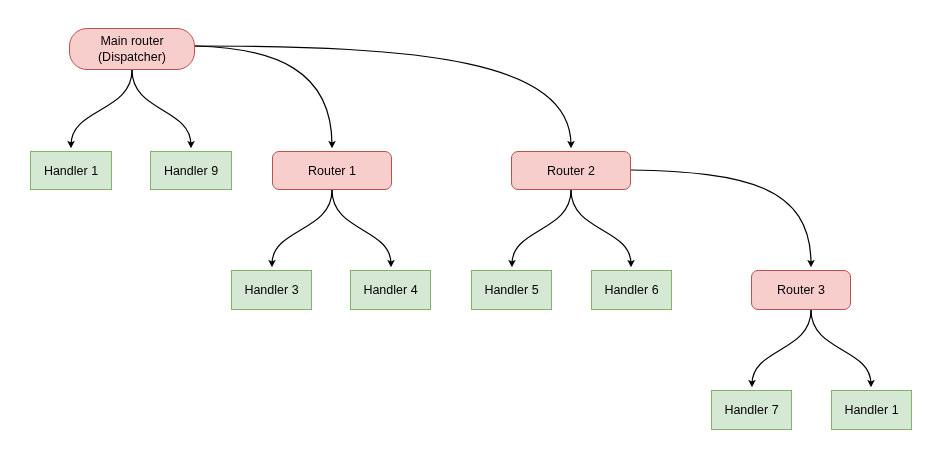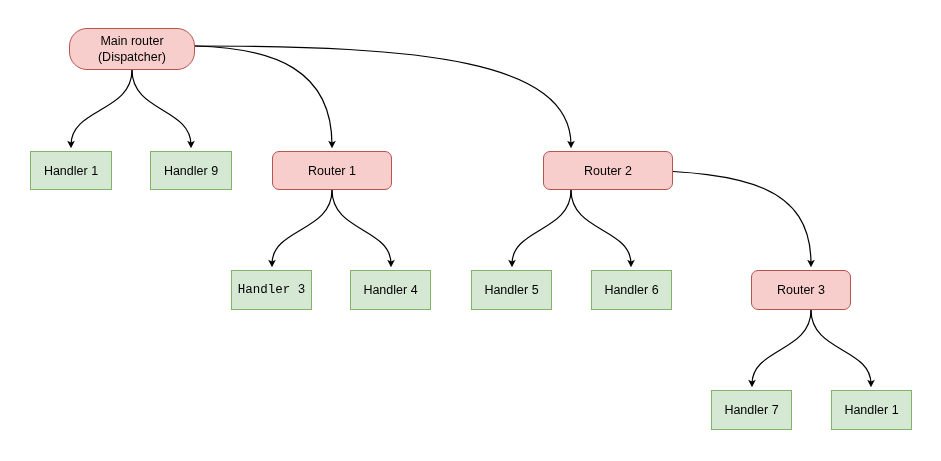--- a/index.html
+++ b/index.html
@@ -87,24 +87,24 @@
       </div>
       <div class="node node-handler" style="left: 30px; top: 151px; width: 82px; height: 39px;">
         <span class="node-label">Handler 1</span>
       </div>
       <div class="node node-handler" style="left: 150px; top: 151px; width: 82px; height: 39px;">
         <span class="node-label">Handler 9</span>
       </div>
       <div class="node node-router" style="left: 272px; top: 151px; width: 120px; height: 39px;">
         <span class="node-label">Router 1</span>
       </div>
-      <div class="node node-router" style="left: 511px; top: 151px; width: 130px; height: 39px; margin-left: 32px;">
+      <div class="node node-router" style="left: 511px; top: 151px; width: 120px; height: 39px;">
         <span class="node-label">Router 2</span>
       </div>
-      <div class="node node-handler" style="left: 231px; top: 270px; width: 81px; height: 40px; font-family: Liberation Mono, monospace;">
+      <div class="node node-handler" style="left: 231px; top: 270px; width: 81px; height: 40px;">
         <span class="node-label">Handler 3</span>
       </div>
       <div class="node node-handler" style="left: 350px; top: 270px; width: 81px; height: 40px;">
         <span class="node-label">Handler 4</span>
       </div>
       <div class="node node-handler" style="left: 471px; top: 270px; width: 81px; height: 40px;">
         <span class="node-label">Handler 5</span>
       </div>
       <div class="node node-handler" style="left: 591px; top: 270px; width: 81px; height: 40px;">
         <span class="node-label">Handler 6</span>

